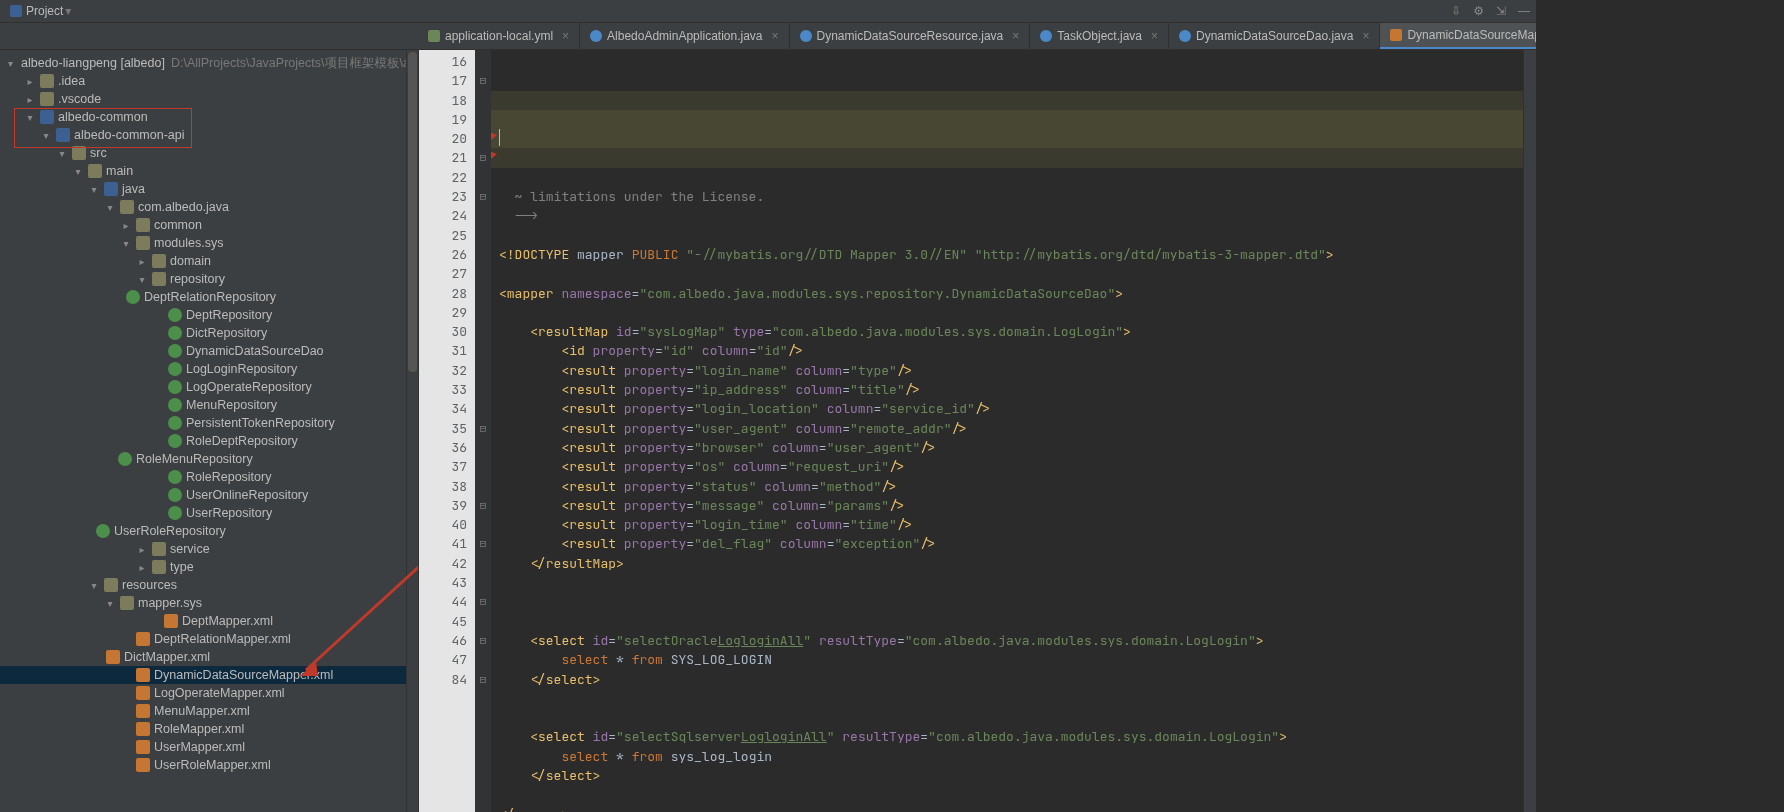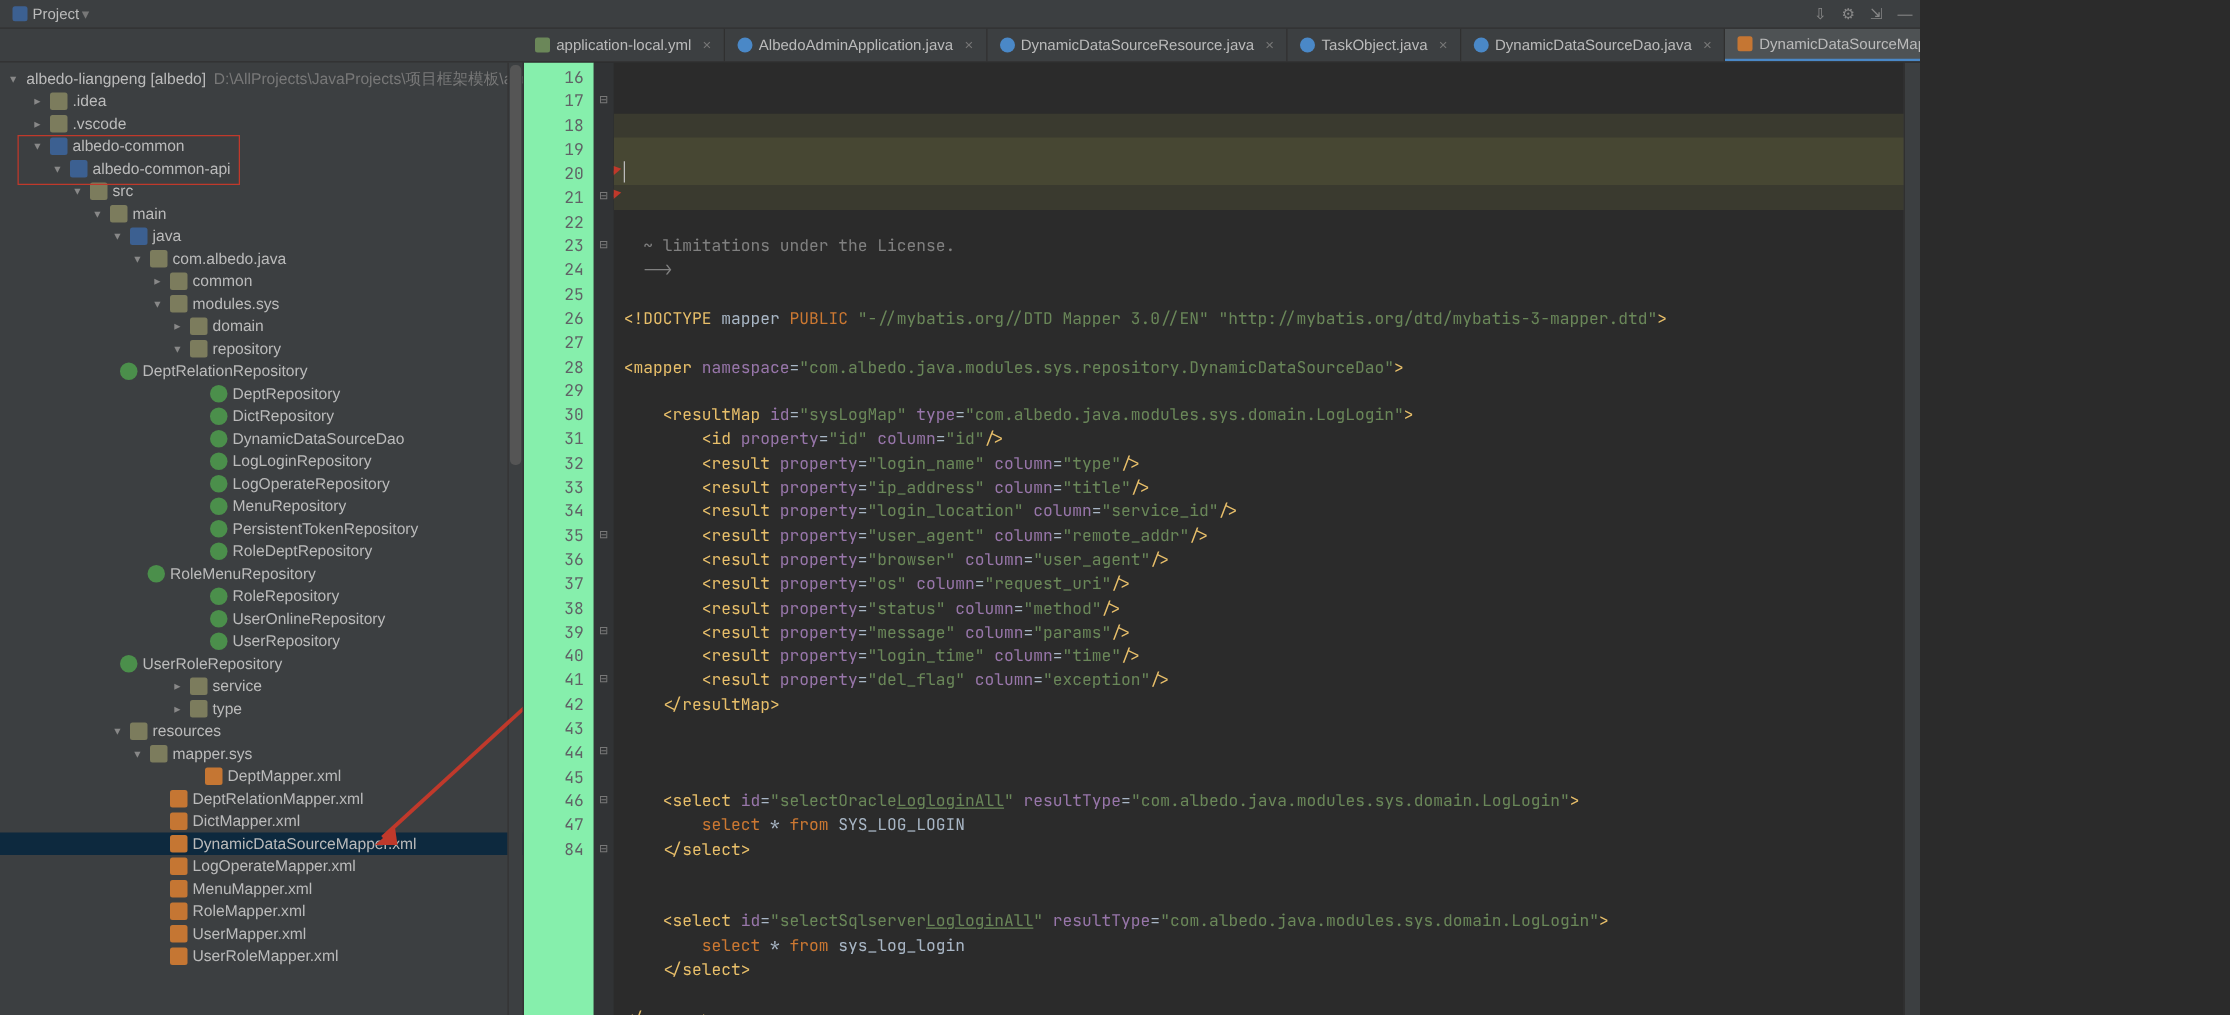--- a/index.html
+++ b/index.html
@@ -29,21 +29,21 @@
   .i-folder{background:#6b8759}
   .i-folder-dark{background:#7c7c5d}
   .i-folder-b{background:#3c6091}
   .i-iface{background:#4b8f4b;border-radius:50%}
   .i-file-xml{background:#c57633}
   .label{color:#bbb}
   .label.dim{color:#787878}
   .highlight-box{position:absolute;border:1px solid #c0392b;pointer-events:none}
   .annot-arrow{position:absolute;pointer-events:none}
   .editor{flex:1;display:flex;font-family:"JetBrains Mono","Consolas",monospace;font-size:13px;line-height:19.3px;background:#2b2b2b;overflow:hidden}
-  .gutter{width:48px;background:#86efac;color:#606366;text-align:right;padding:2px 8px 2px 0;user-select:none}
+  .gutter{width:48px;background:#e5e5e5;color:#606366;text-align:right;padding:2px 8px 2px 0;user-select:none}
   .gut-icons{width:16px;background:#313335;padding-top:2px}
   .gut-icons .gi{height:19.3px;display:flex;align-items:center;justify-content:center;color:#787878;font-size:11px}
   .code{flex:1;padding:2px 0 2px 8px;white-space:pre;overflow:hidden;position:relative}
   .code .ln{height:19.3px}
   .hl-line{position:absolute;left:0;right:0;background:rgba(155,155,80,.14);pointer-events:none}
   .hl-line.a{top:calc((39-16)*19.3px + 2px);height:calc(3*19.3px)}
   .hl-line.b{top:calc((44-16)*19.3px + 2px);height:calc(3*19.3px)}
   .caret{position:absolute;width:1px;height:17px;background:#bbb;left:8px;top:calc((42-16)*19.3px + 3px)}
   .k{color:#cc7832}
   .attr{color:#9876aa}
@@ -203,21 +203,21 @@
               </div>
             </li>
             <li>
               <div class="row" style="padding-left: 134px;">
                 <span class="arrow">▾</span>
                 <span class="node-icon i-folder-dark"></span>
                 <span class="label">repository</span>
               </div>
             </li>
             <li>
-              <div class="row" style="padding-left: 78px; text-align: center;">
+              <div class="row" style="padding-left: 108px; text-align: center;">
                 <span class="arrow"></span>
                 <span class="node-icon i-iface"></span>
                 <span class="label">DeptRelationRepository</span>
               </div>
             </li>
             <li>
               <div class="row" style="padding-left: 150px;">
                 <span class="arrow"></span>
                 <span class="node-icon i-iface"></span>
                 <span class="label">DeptRepository</span>
@@ -343,21 +343,21 @@
               </div>
             </li>
             <li>
               <div class="row" style="padding-left: 118px;">
                 <span class="arrow"></span>
                 <span class="node-icon i-file-xml"></span>
                 <span class="label">DeptRelationMapper.xml</span>
               </div>
             </li>
             <li>
-              <div class="row" style="padding-left: 118px;">
+              <div class="row" style="padding-left: 88px;">
                 <span class="arrow"></span>
                 <span class="node-icon i-file-xml"></span>
                 <span class="label">DictMapper.xml</span>
               </div>
             </li>
             <li>
               <div class="row selected" style="padding-left: 118px;">
                 <span class="arrow"></span>
                 <span class="node-icon i-file-xml"></span>
                 <span class="label">DynamicDataSourceMapper.xml</span>

